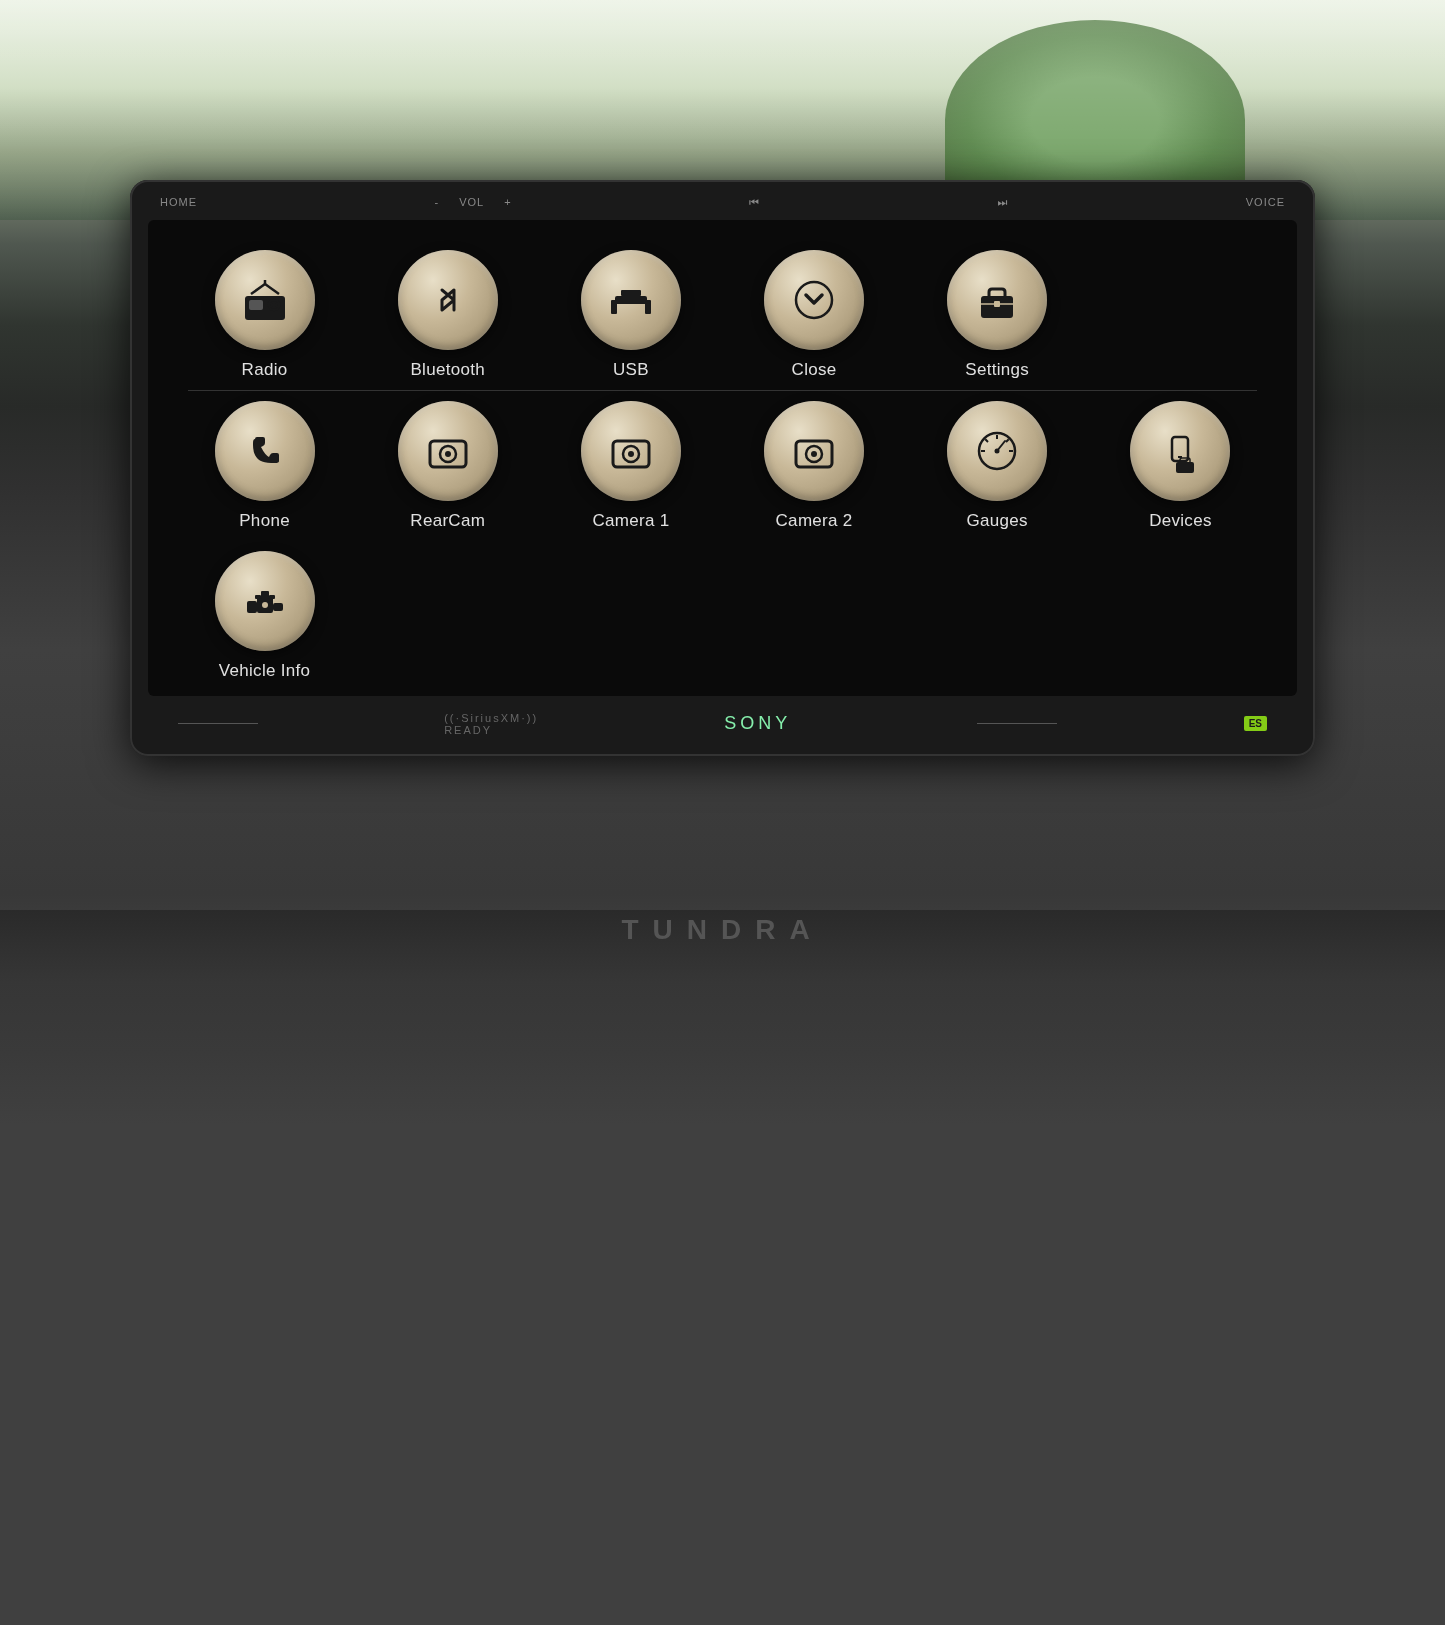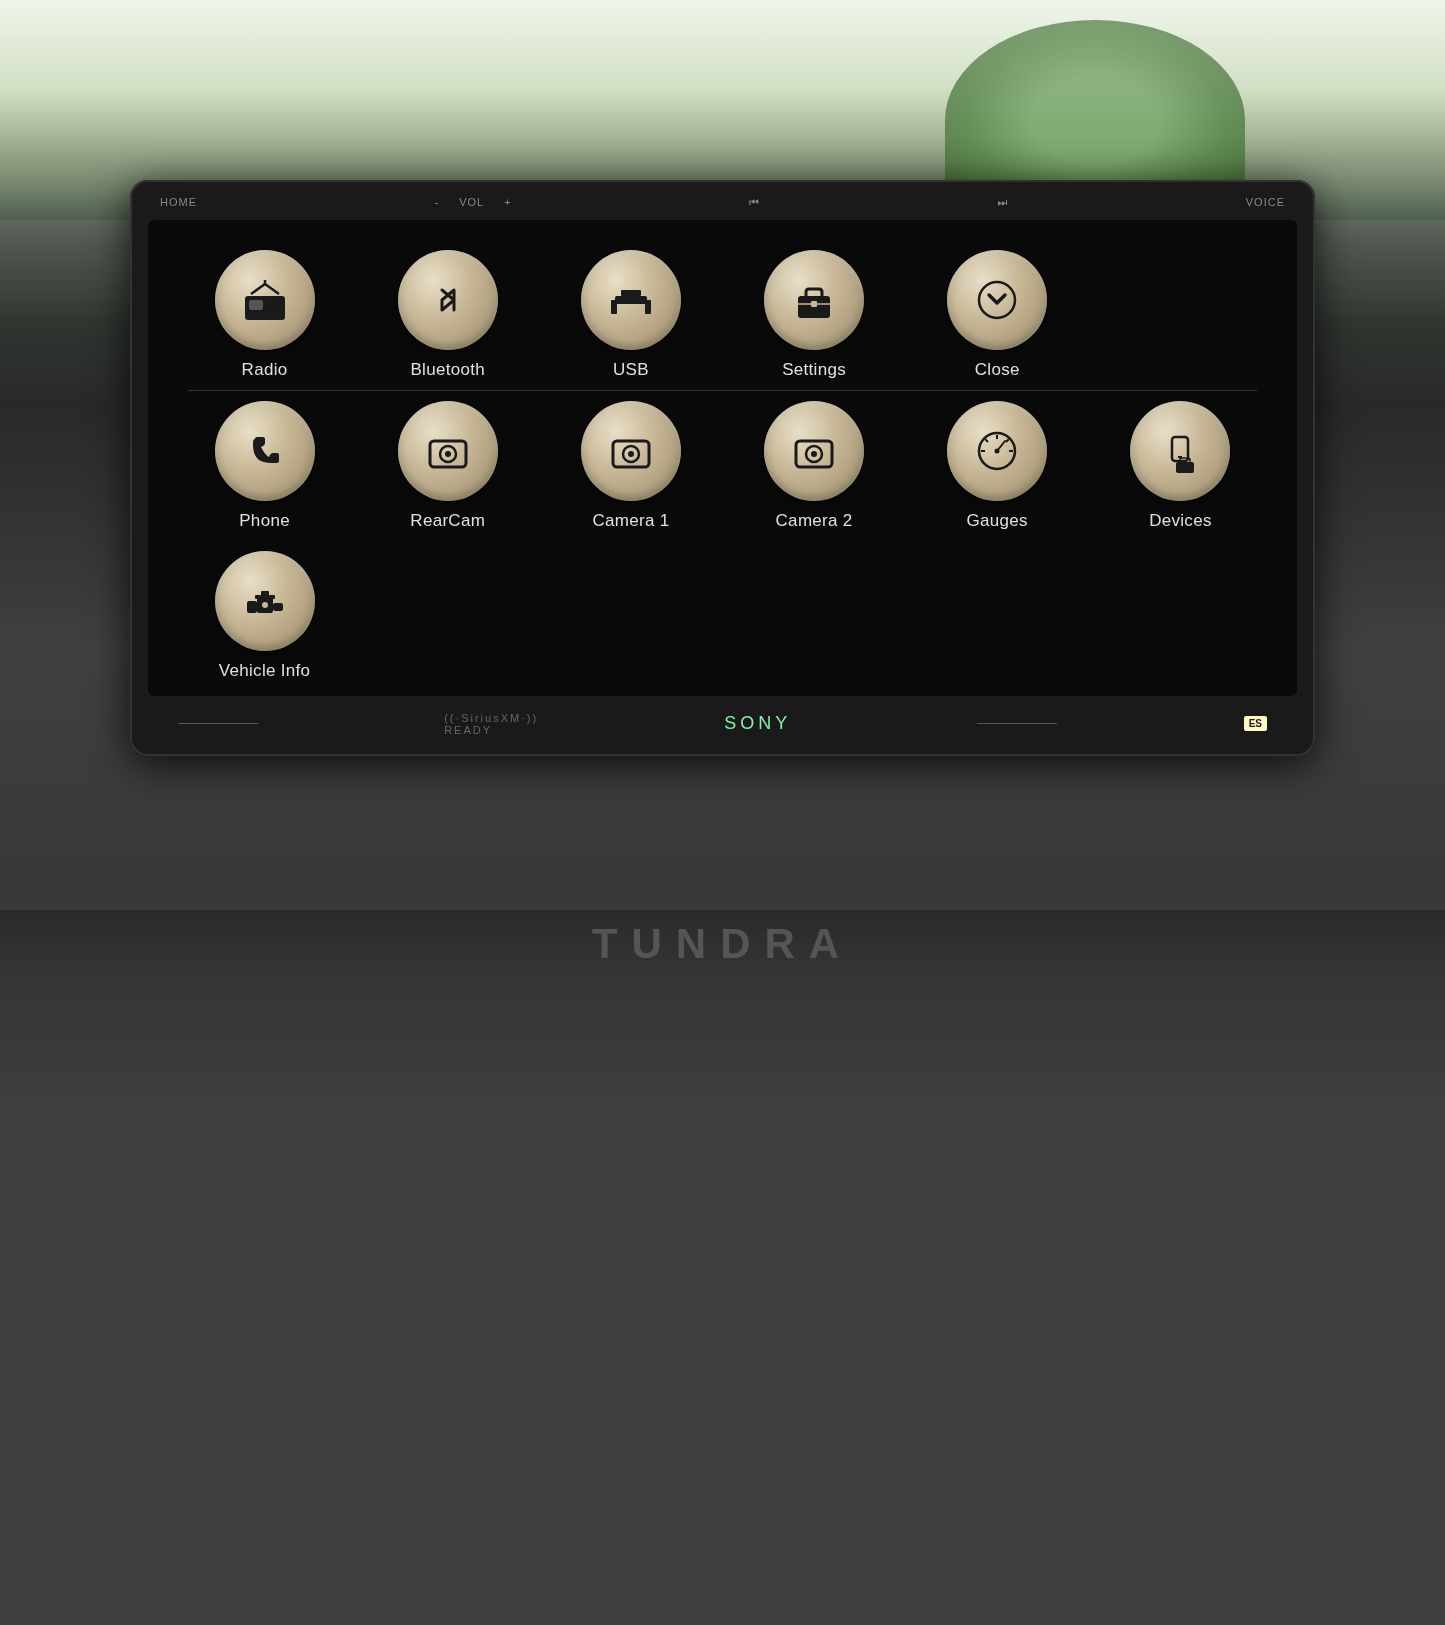--- a/index.html
+++ b/index.html
@@ -208,21 +208,21 @@
       background: #555;
     }
 
     .bezel-line-right {
       width: 80px;
       height: 1px;
       background: #555;
     }
 
     .es-badge {
-      background: #fef9c3;
+      background: #84cc16;
       color: #1a1a1a;
       font-size: 10px;
       font-weight: bold;
       padding: 2px 5px;
       border-radius: 2px;
     }
 
     
     .dashboard-panel {
       position: absolute;
@@ -291,38 +291,38 @@
               <rect x="40" y="26" width="6" height="14" rx="1" fill="#1a1a1a"></rect>
               <rect x="16" y="16" width="20" height="6" rx="1" fill="#1a1a1a"></rect>
             </svg>
           </div>
           <span class="menu-label">USB</span>
         </div>
 
         <div class="menu-item">
           <div class="menu-icon-circle">
             <svg viewBox="0 0 52 52">
+              <circle cx="26" cy="26" r="18" fill="none" stroke="#1a1a1a" stroke-width="2.5"></circle>
+              <polyline points="18,21 26,29 34,21" fill="none" stroke="#1a1a1a" stroke-width="3.5" stroke-linecap="round" stroke-linejoin="round"></polyline>
+            </svg>
+          </div>
+          <span class="menu-label">Close</span>
+        </div>
+
+        <div class="menu-item">
+          <div class="menu-icon-circle">
+            <svg viewBox="0 0 52 52">
 
               <rect x="10" y="22" width="32" height="22" rx="3" fill="#1a1a1a"></rect>
               <path d="M18 22 L18 18 Q18 15 21 15 L31 15 Q34 15 34 18 L34 22" fill="none" stroke="#1a1a1a" stroke-width="3"></path>
               <line x1="10" y1="30" x2="42" y2="30" stroke="#c8b898" stroke-width="1.5"></line>
               <rect x="23" y="27" width="6" height="6" rx="1" fill="#c8b898"></rect>
             </svg>
           </div>
           <span class="menu-label">Settings</span>
-        </div>
-
-        <div class="menu-item">
-          <div class="menu-icon-circle">
-            <svg viewBox="0 0 52 52">
-              <circle cx="26" cy="26" r="18" fill="none" stroke="#1a1a1a" stroke-width="2.5"></circle>
-              <polyline points="18,21 26,29 34,21" fill="none" stroke="#1a1a1a" stroke-width="3.5" stroke-linecap="round" stroke-linejoin="round"></polyline>
-            </svg>
-          </div>
-          <span class="menu-label">Close</span>
         </div>
 
       </div>
 
       <div class="divider"></div>
 
       <div class="menu-row-bottom">
 
         <div class="menu-item">
           <div class="menu-icon-circle">
@@ -429,15 +429,15 @@
     <span class="sirius-ready">((·SiriusXM·))<br>READY</span>
     <span class="sony-logo">SONY</span>
     <div class="bezel-line-right"></div>
     <span class="es-badge">ES</span>
   </div>
 
 </div>
 
 <div class="dashboard-panel">
 
-  <div style="position:absolute;top:10px;left:50%;transform:translateX(-50%);color:#555;font-size:42px;font-weight:bold;letter-spacing:14px;">TUNDRA</div>
+  <div style="position:absolute;top:4px;left:50%;transform:translateX(-50%);color:#555;font-size:28px;font-weight:bold;letter-spacing:14px;">TUNDRA</div>
 
 </div>
 
 </body></html>

